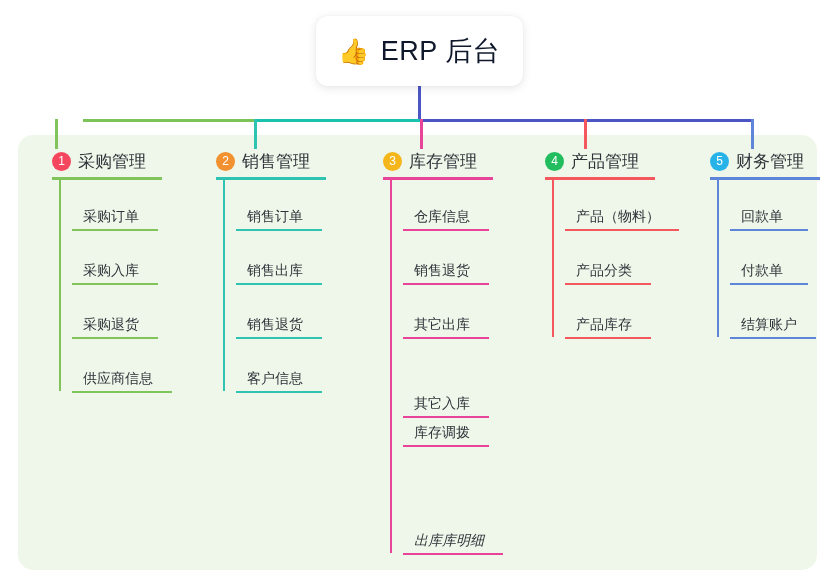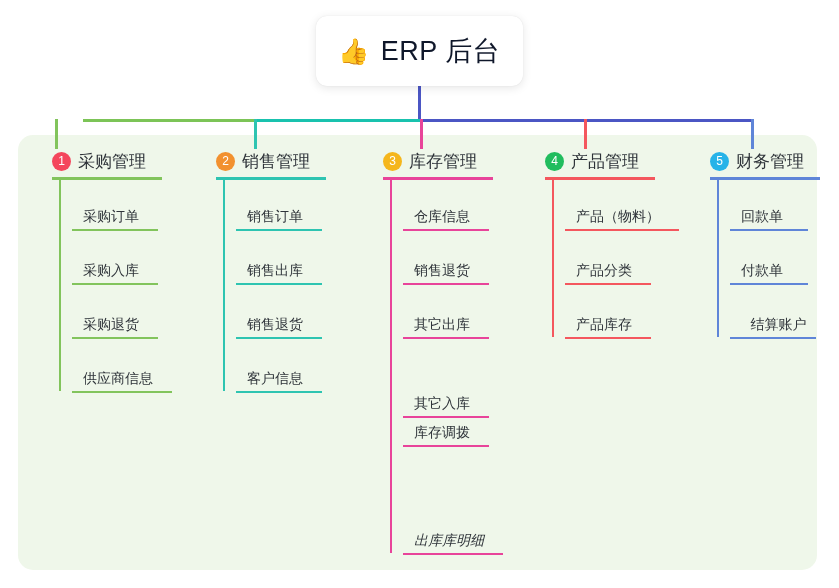--- a/index.html
+++ b/index.html
@@ -227,20 +227,20 @@
         <div class="head-rule" style="top: 177px; width: 110px; background: rgb(95, 133, 216);"></div>
         <div class="spine" style="left: 24px; top: 177px; height: 160px; background: rgb(95, 133, 216);"></div>
         <div class="item" style="top: 207px;">
           <div class="item-label">回款单</div>
           <div class="item-rule" style="width: 78px; background: rgb(95, 133, 216);"></div>
         </div>
         <div class="item" style="top: 261px;">
           <div class="item-label">付款单</div>
           <div class="item-rule" style="width: 78px; background: rgb(95, 133, 216);"></div>
         </div>
-        <div class="item" style="top: 315px; text-align: center;">
+        <div class="item" style="top: 315px;">
           <div class="item-label">结算账户</div>
           <div class="item-rule" style="width: 86px; background: rgb(95, 133, 216);"></div>
         </div>
       </div>
     </div>
 
 </div>
 
 </body></html>

